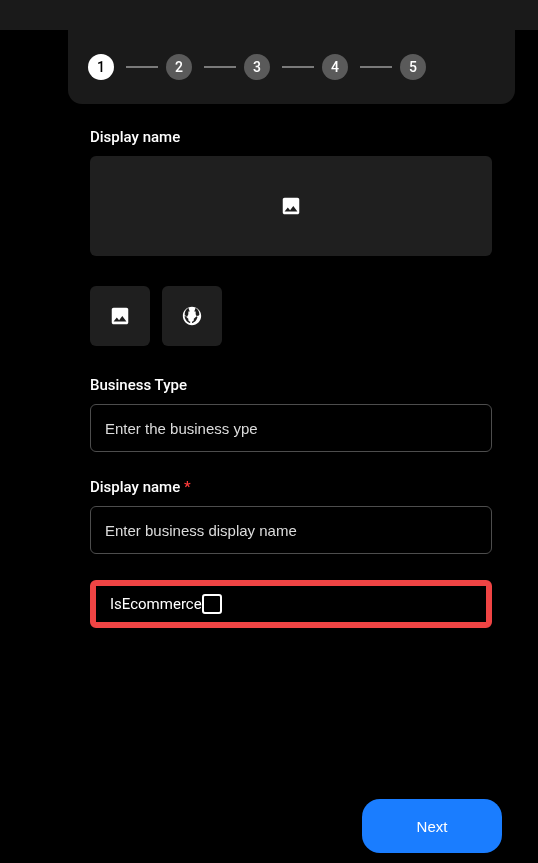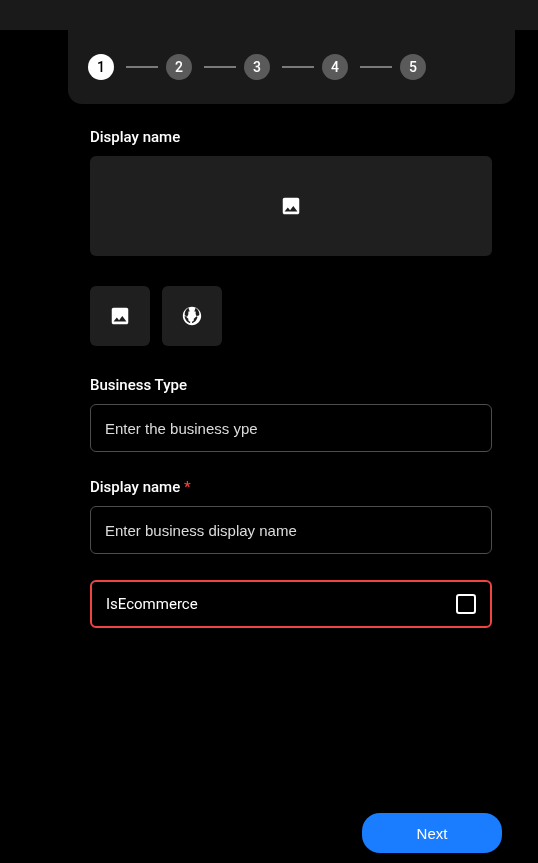--- a/index.html
+++ b/index.html
@@ -129,42 +129,41 @@
   }
 
   .block { margin-bottom: 0; }
 
   .block .label { margin-bottom: 10px; }
 
   .checkbox-row {
     width: 402px;
     height: 48px;
     background: #000;
-    border: 2px solid #ef4444;
-    border-radius: 6px;
-    display: flex;
-    align-items: center;
-    justify-content: space-between;
+    border: 6px solid #ef4444;
+    border-radius: 6px;
+    display: flex;
+    align-items: center;
     padding: 0 14px;
     font-size: 15px;
   }
 
   .cb {
     width: 20px;
     height: 20px;
     border: 2px solid #fff;
     border-radius: 3px;
   }
 
   .next-btn {
     position: absolute;
     right: 36px;
     bottom: 10px;
     width: 140px;
-    height: 40px;
+    height: 54px;
     background: #1a7dff;
     border: none;
     border-radius: 18px;
     color: #fff;
     font-size: 15px;
     font-weight: 500;
     cursor: pointer;
   }
 
   svg { display: block; }

